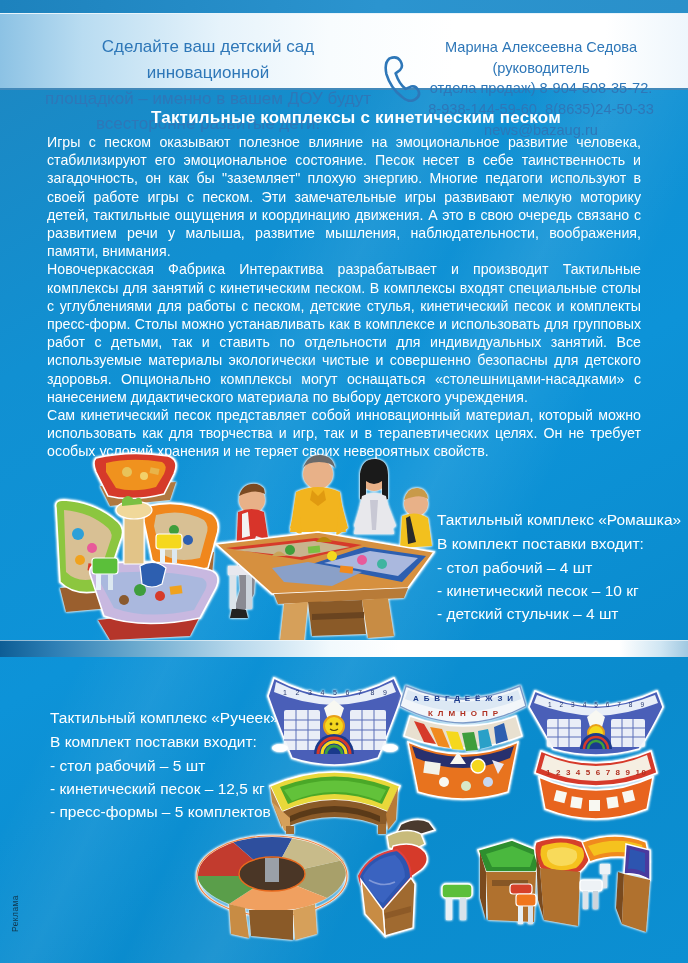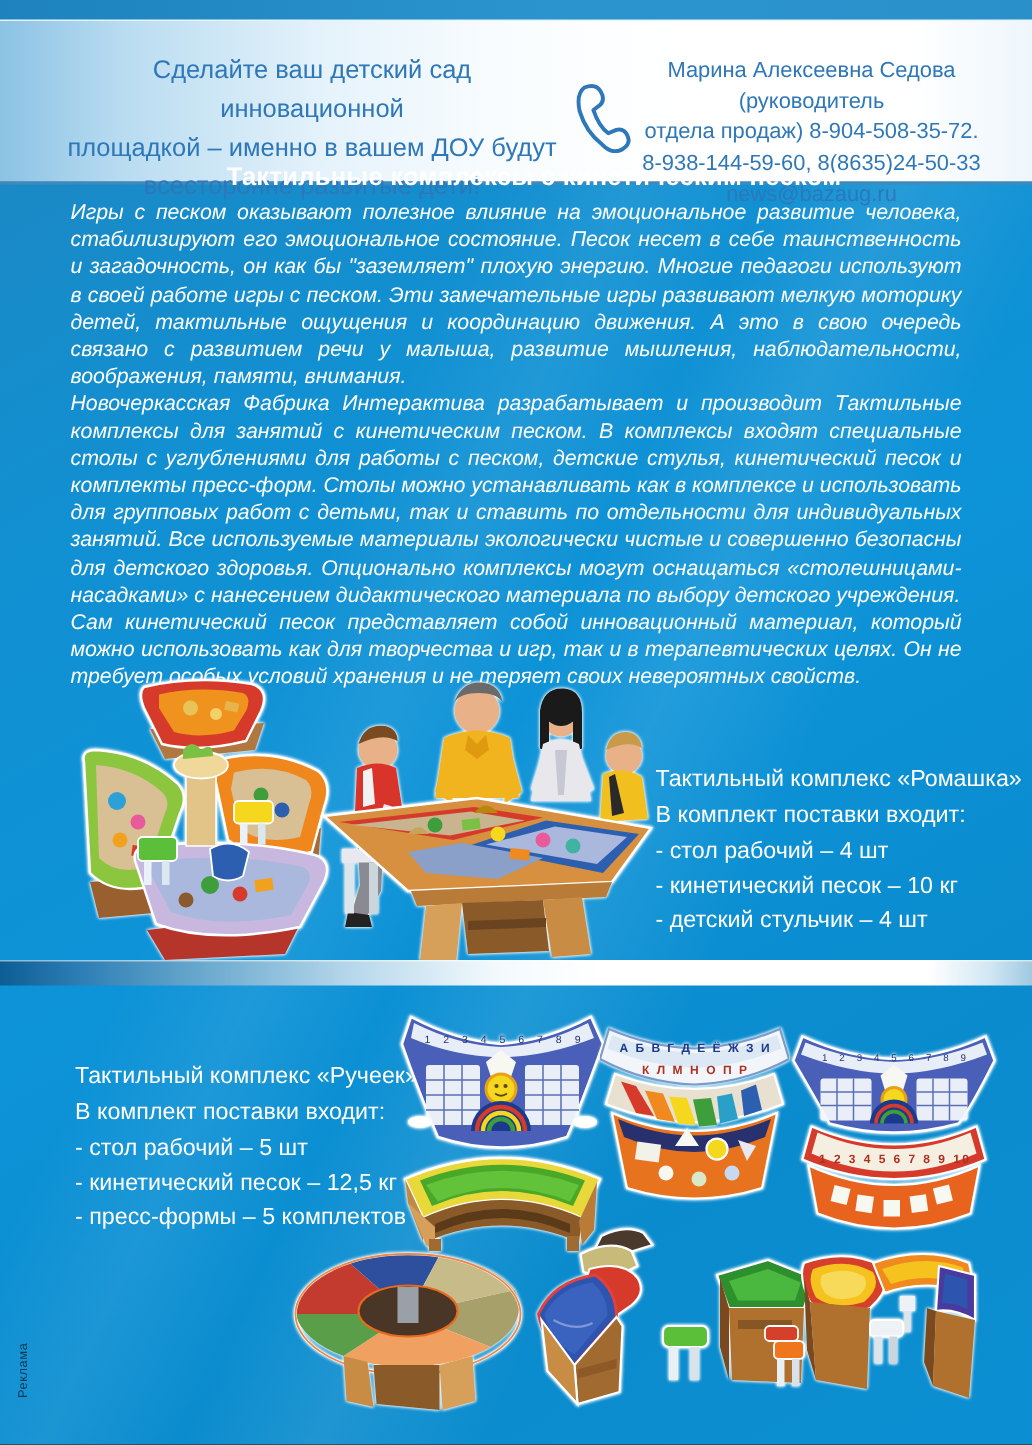--- a/index.html
+++ b/index.html
@@ -9,35 +9,35 @@
     background:linear-gradient(150deg,#1f86bf 0%,#1190d2 28%,#0d93d8 52%,#0a8bcd 78%,#0c8fd2 100%);
   }
   .page::before{
     content:"";position:absolute;inset:0;pointer-events:none;
     background:linear-gradient(115deg,rgba(255,255,255,0) 34%,rgba(255,255,255,.07) 42%,rgba(255,255,255,0) 50%,rgba(255,255,255,.09) 58%,rgba(255,255,255,0) 68%);
   }
   
   .top-strip{position:absolute;left:0;top:0;width:100%;height:13px;
     background:linear-gradient(90deg,#1d82bd,#2b94cf 55%,#2a90ca);}
   .header-band{
-    position:absolute;left:0;top:13px;width:100%;height:110px;
+    position:absolute;left:0;top:13px;width:100%;height:77px;
     background:linear-gradient(90deg,#8cc2e4 0%,#b9dcf1 12%,#e6f3fb 32%,#f8fcfe 48%,#ffffff 66%,#ffffff 88%,#eef6fc 100%);
     border-top:1px solid #e8f4fb;border-bottom:2px solid #4289ba;
     box-sizing:border-box;
   }
   .slogan{position:absolute;left:42px;top:20px;width:332px;text-align:center;
     color:#2e77b8;font-size:17px;line-height:1.52;}
   .contact{position:absolute;left:408px;top:23px;width:266px;text-align:center;
     color:#2e77b8;font-size:14.6px;line-height:1.42;}
   .phone-wrap{position:absolute;left:378px;top:40px;width:44px;height:48px;}
   
   .doc-title{position:absolute;left:12px;top:108px;width:100%;text-align:center;
     color:#ffffff;font-size:17px;font-weight:bold;letter-spacing:.2px;}
   .body-text{position:absolute;left:47px;top:133px;width:594px;
-    color:#ffffff;font-size:14.2px;line-height:18.2px;text-align:justify;font-style:italic;}
+    color:#ffffff;font-size:14.2px;line-height:18.2px;text-align:justify;}
   .body-text p{margin:0;}
   
   .spec{color:#ffffff;font-size:15.5px;line-height:1.5;}
   .spec .spec-title{margin-bottom:1px;}
   .spec-romashka{position:absolute;left:437px;top:484px;width:250px;margin-top:24px;}
   .spec-rucheek{position:absolute;left:50px;top:706px;width:260px;}
   
   .fig{position:absolute;}
   .cutout{filter:drop-shadow(0 0 1px rgba(255,255,255,.95)) drop-shadow(0 0 1px rgba(255,255,255,.8));}
   

